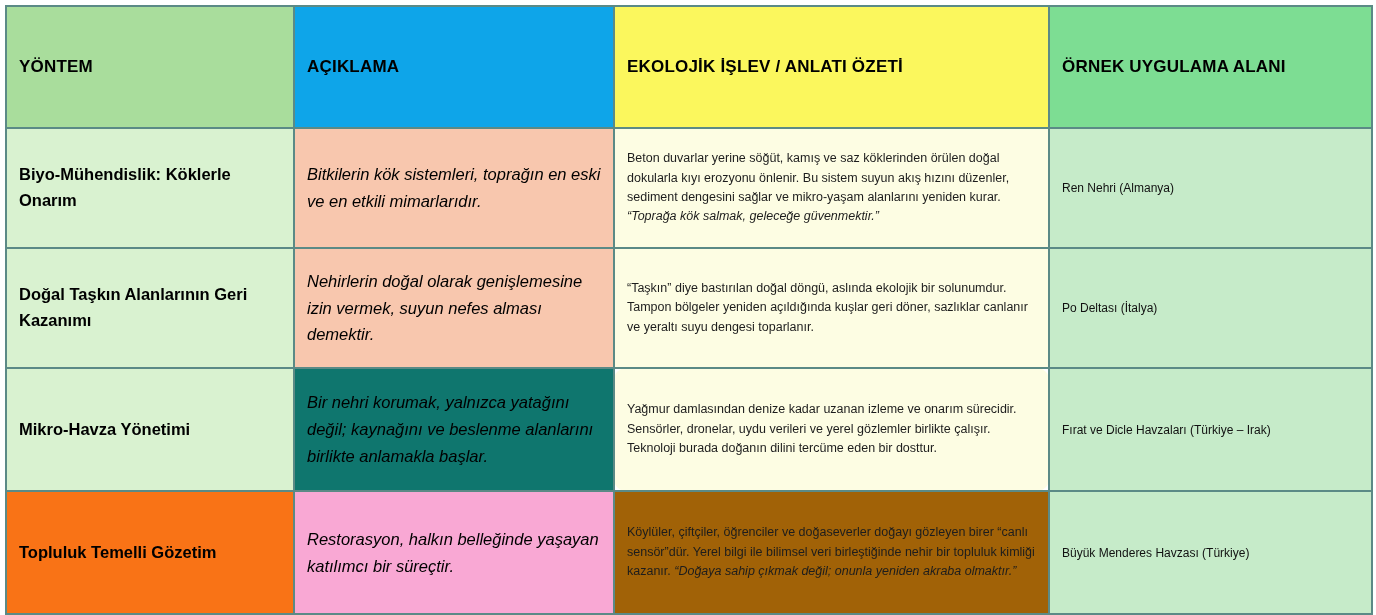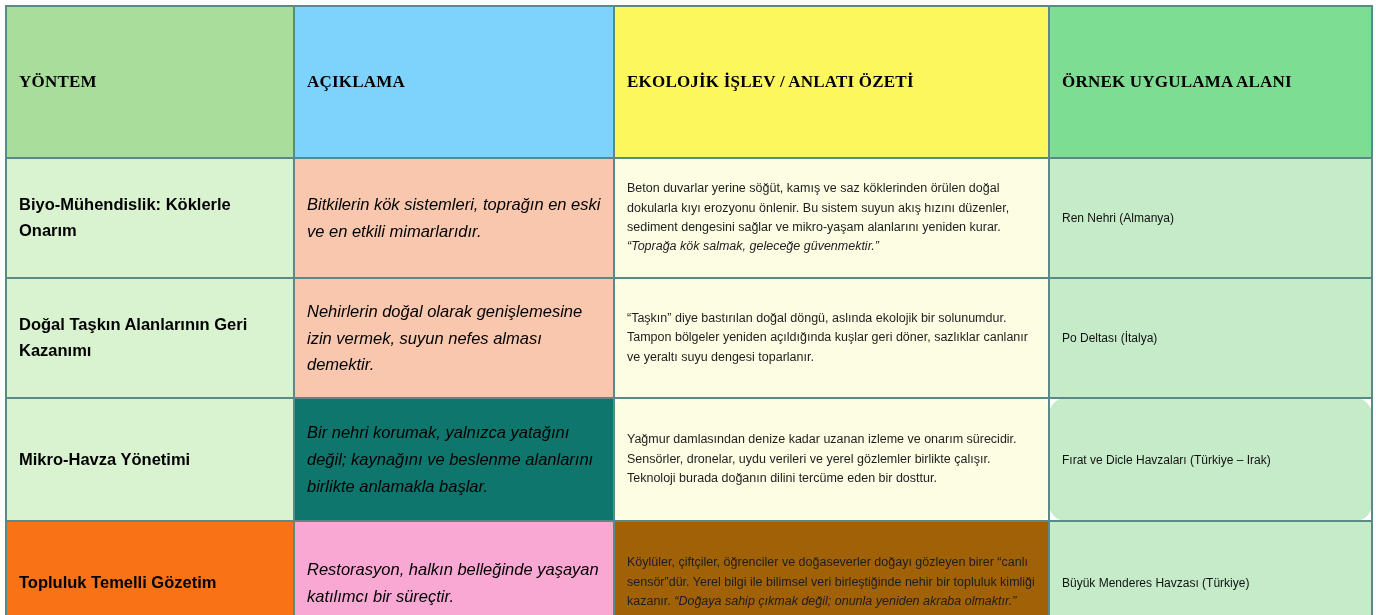--- a/index.html
+++ b/index.html
@@ -37,21 +37,21 @@
     text-align: left;
   }
 
   
   col.c1 { width: 288px; }
   col.c2 { width: 320px; }
   col.c3 { width: 435px; }
   col.c4 { width: 323px; }
 
   
-  thead tr { height: 152px; font-family: Liberation Serif, serif; }
+  thead tr { height: 122px; }
   th {
     font-weight: bold;
     font-size: 17px;
     color: #000000;
     letter-spacing: 0.2px;
   }
   th.h-method   { background: #a9dd9c; }
   th.h-desc     { background: #eea37c; }
   th.h-eco      { background: #fbf75d; }
   th.h-example  { background: #7ddd93; }
@@ -101,21 +101,21 @@
   <table class="eco-table" style="border-color: rgb(91, 138, 134);">
     <colgroup>
       <col class="c1">
       <col class="c2">
       <col class="c3">
       <col class="c4">
     </colgroup>
     <thead>
       <tr>
         <th class="h-method" style="background: rgb(169, 221, 156); border-color: rgb(91, 138, 134);">YÖNTEM</th>
-        <th class="h-desc" style="background: #7dd3fc; border-color: rgb(91, 138, 134);">AÇIKLAMA</th>
+        <th class="h-desc" style="background: #0ea5e9; border-color: rgb(91, 138, 134);">AÇIKLAMA</th>
         <th class="h-eco" style="background: rgb(251, 247, 93); border-color: rgb(91, 138, 134);">EKOLOJİK İŞLEV / ANLATI ÖZETİ</th>
         <th class="h-example" style="background: rgb(125, 221, 147); border-color: rgb(91, 138, 134);">ÖRNEK UYGULAMA ALANI</th>
       </tr>
     </thead>
     <tbody>
       <tr class="r1">
         <td class="c-method" style="background: rgb(217, 242, 208); border-color: rgb(91, 138, 134);">Biyo-Mühendislik: Köklerle Onarım</td>
         <td class="c-desc" style="background: rgb(248, 199, 174); border-color: rgb(91, 138, 134);">Bitkilerin kök sistemleri, toprağın en eski ve en etkili mimarlarıdır.</td>
         <td class="c-eco" style="background: rgb(253, 253, 227); border-color: rgb(91, 138, 134);"><span class="body">Beton duvarlar yerine söğüt, kamış ve saz köklerinden örülen doğal dokularla kıyı erozyonu önlenir. Bu sistem suyun akış hızını düzenler, sediment dengesini sağlar ve mikro-yaşam alanlarını yeniden kurar. </span><span class="quote">“Toprağa kök salmak, geleceğe güvenmektir.”</span></td>
         <td class="c-example" style="background: rgb(198, 235, 201); border-color: rgb(91, 138, 134);">Ren Nehri (Almanya)</td>
@@ -123,21 +123,21 @@
       <tr class="r2">
         <td class="c-method" style="background: rgb(217, 242, 208); border-color: rgb(91, 138, 134);">Doğal Taşkın Alanlarının Geri Kazanımı</td>
         <td class="c-desc" style="background: rgb(248, 199, 174); border-color: rgb(91, 138, 134);">Nehirlerin doğal olarak genişlemesine izin vermek, suyun nefes alması demektir.</td>
         <td class="c-eco" style="background: rgb(253, 253, 227); border-color: rgb(91, 138, 134);"><span class="body">“Taşkın” diye bastırılan doğal döngü, aslında ekolojik bir solunumdur. Tampon bölgeler yeniden açıldığında kuşlar geri döner, sazlıklar canlanır ve yeraltı suyu dengesi toparlanır.</span><span class="quote"></span></td>
         <td class="c-example" style="background: rgb(198, 235, 201); border-color: rgb(91, 138, 134);">Po Deltası (İtalya)</td>
       </tr>
       <tr class="r3">
         <td class="c-method" style="background: rgb(217, 242, 208); border-color: rgb(91, 138, 134);">Mikro-Havza Yönetimi</td>
         <td class="c-desc" style="background: #0f766e; border-color: rgb(91, 138, 134);">Bir nehri korumak, yalnızca yatağını değil; kaynağını ve beslenme alanlarını birlikte anlamakla başlar.</td>
         <td class="c-eco" style="background: rgb(253, 253, 227); border-color: rgb(91, 138, 134); border-radius: 12px;"><span class="body">Yağmur damlasından denize kadar uzanan izleme ve onarım sürecidir. Sensörler, dronelar, uydu verileri ve yerel gözlemler birlikte çalışır. Teknoloji burada doğanın dilini tercüme eden bir dosttur.</span><span class="quote"></span></td>
-        <td class="c-example" style="background: rgb(198, 235, 201); border-color: rgb(91, 138, 134); border-radius: 17px;">Fırat ve Dicle Havzaları (Türkiye – Irak)</td>
+        <td class="c-example" style="background: rgb(198, 235, 201); border-color: rgb(91, 138, 134);">Fırat ve Dicle Havzaları (Türkiye – Irak)</td>
       </tr>
       <tr class="r4">
         <td class="c-method" style="background: #f97316; border-color: rgb(91, 138, 134);">Topluluk Temelli Gözetim</td>
         <td class="c-desc" style="background: #f9a8d4; border-color: rgb(91, 138, 134);">Restorasyon, halkın belleğinde yaşayan katılımcı bir süreçtir.</td>
         <td class="c-eco" style="background: #a16207; border-color: rgb(91, 138, 134);"><span class="body">Köylüler, çiftçiler, öğrenciler ve doğaseverler doğayı gözleyen birer “canlı sensör”dür. Yerel bilgi ile bilimsel veri birleştiğinde nehir bir topluluk kimliği kazanır. </span><span class="quote">“Doğaya sahip çıkmak değil; onunla yeniden akraba olmaktır.”</span></td>
         <td class="c-example" style="background: rgb(198, 235, 201); border-color: rgb(91, 138, 134);">Büyük Menderes Havzası (Türkiye)</td>
       </tr>
     </tbody>
   </table>
 </div>

